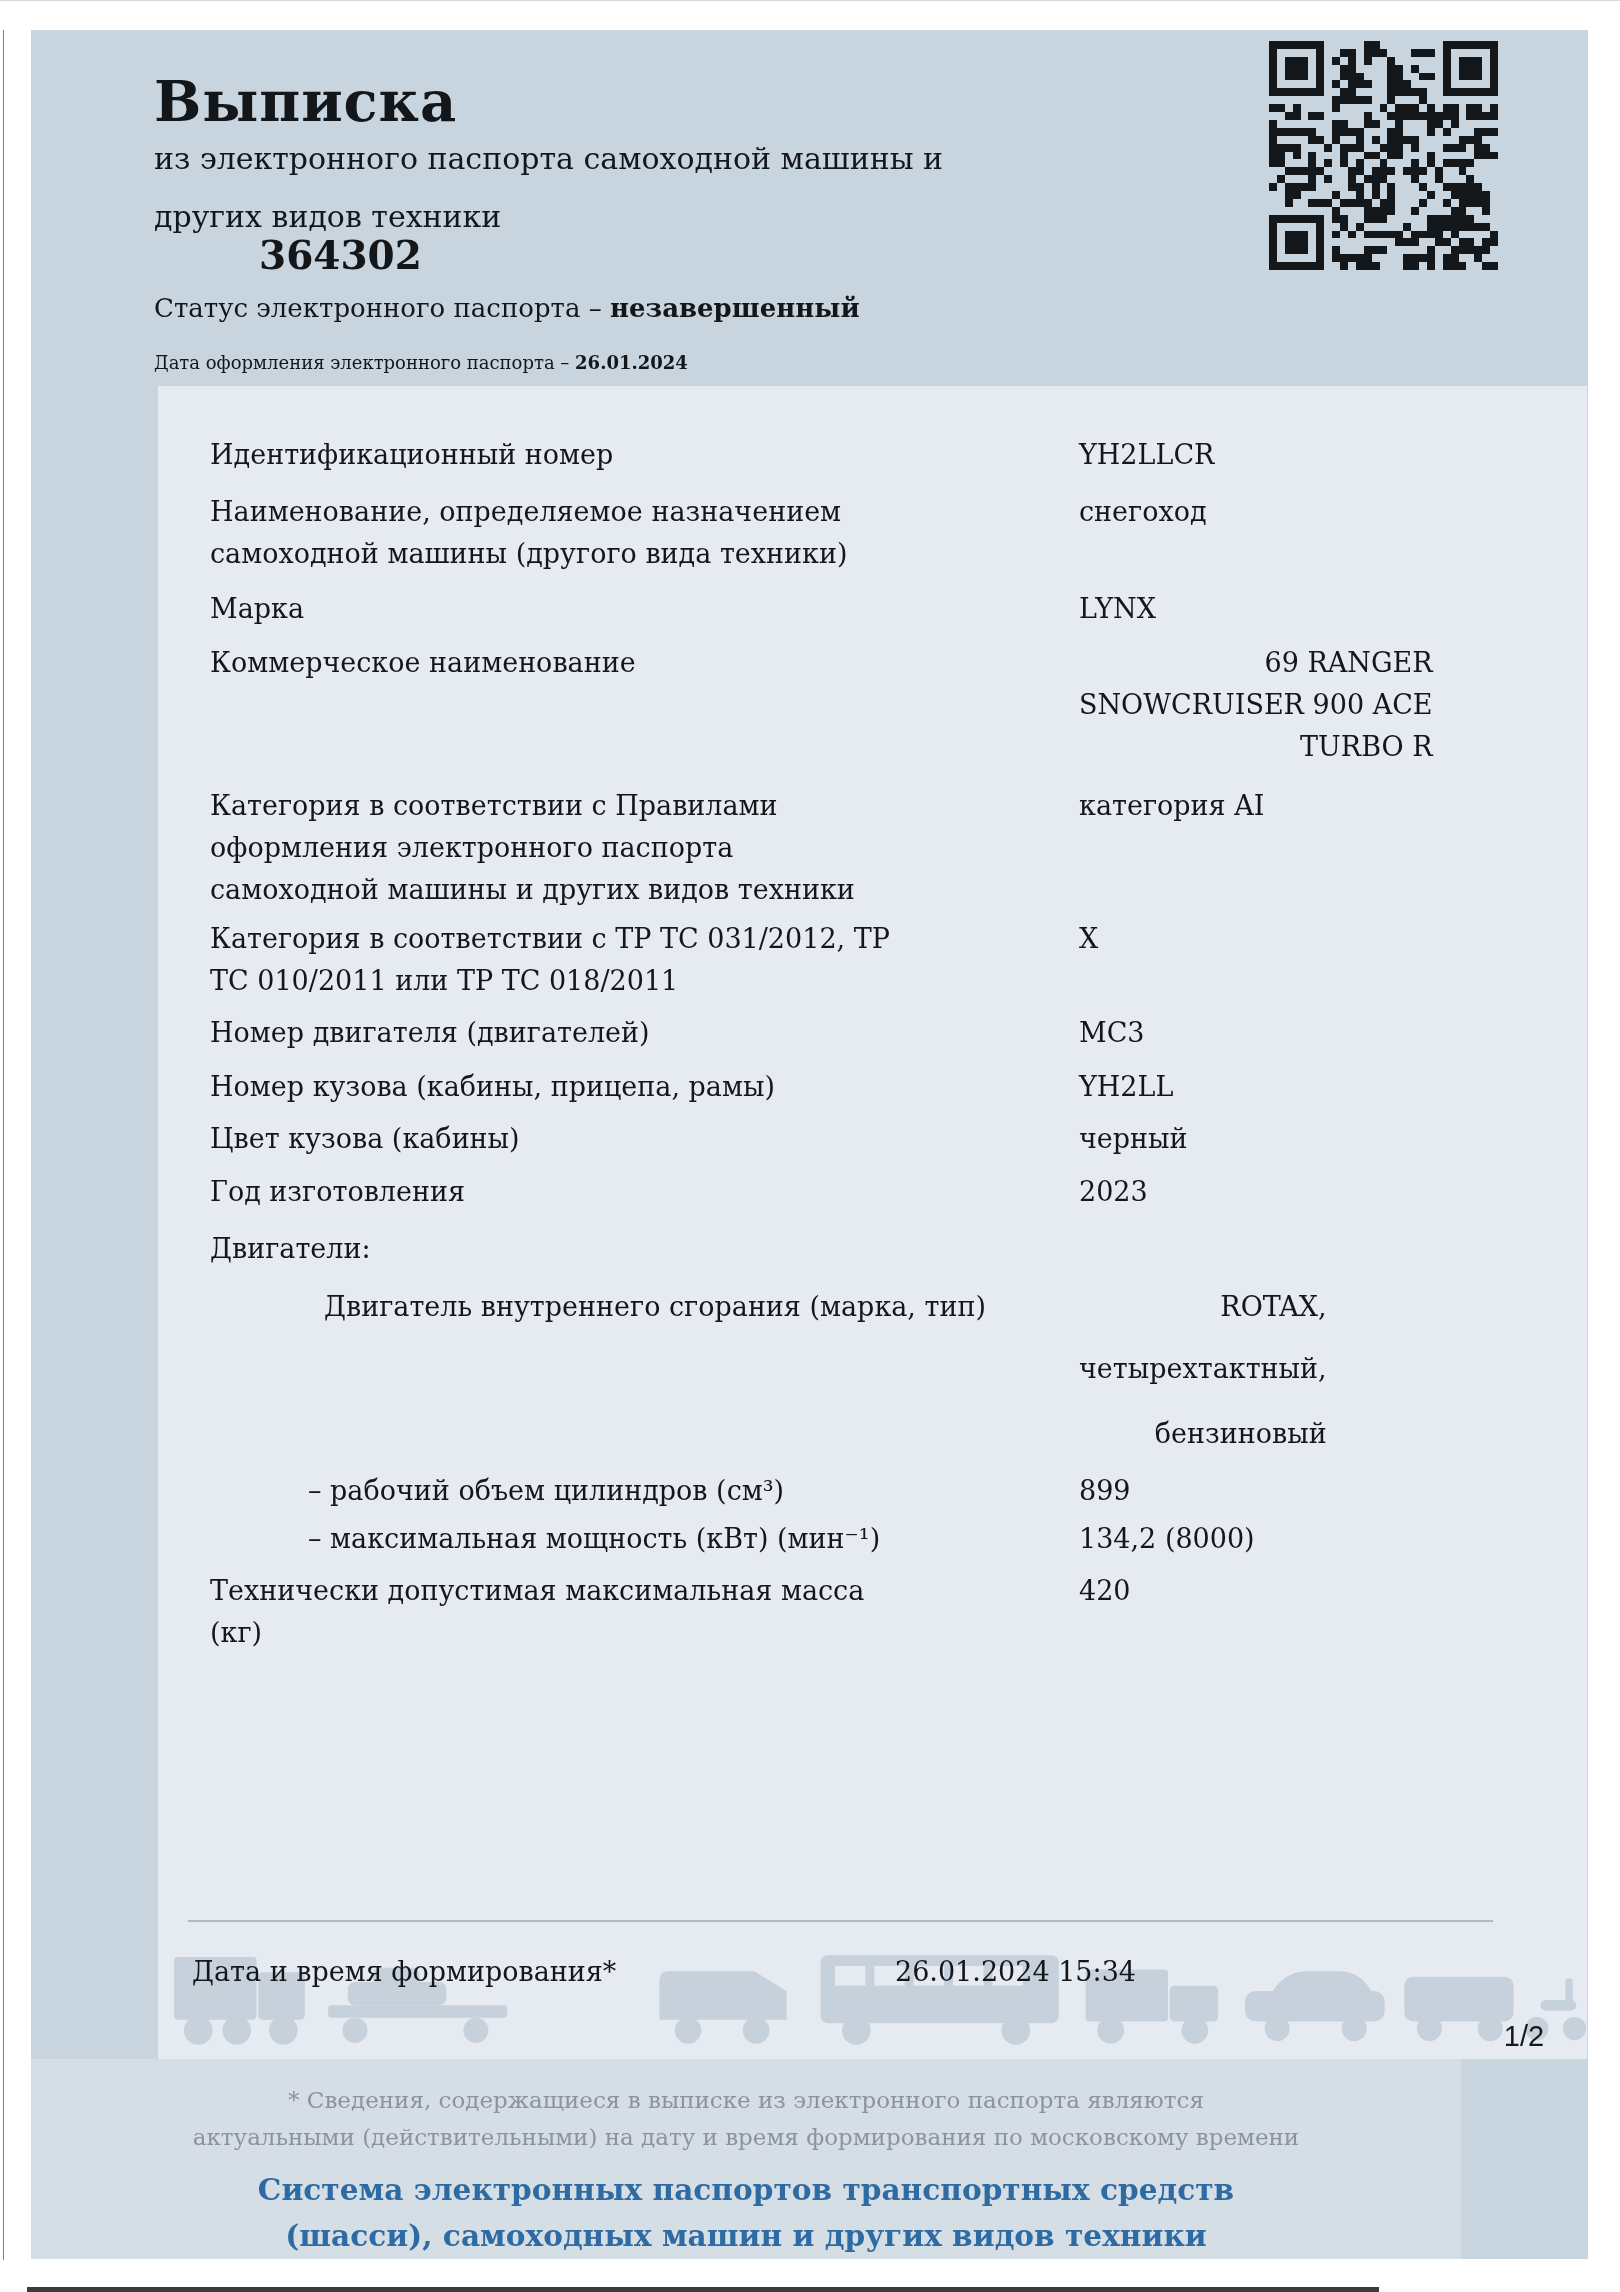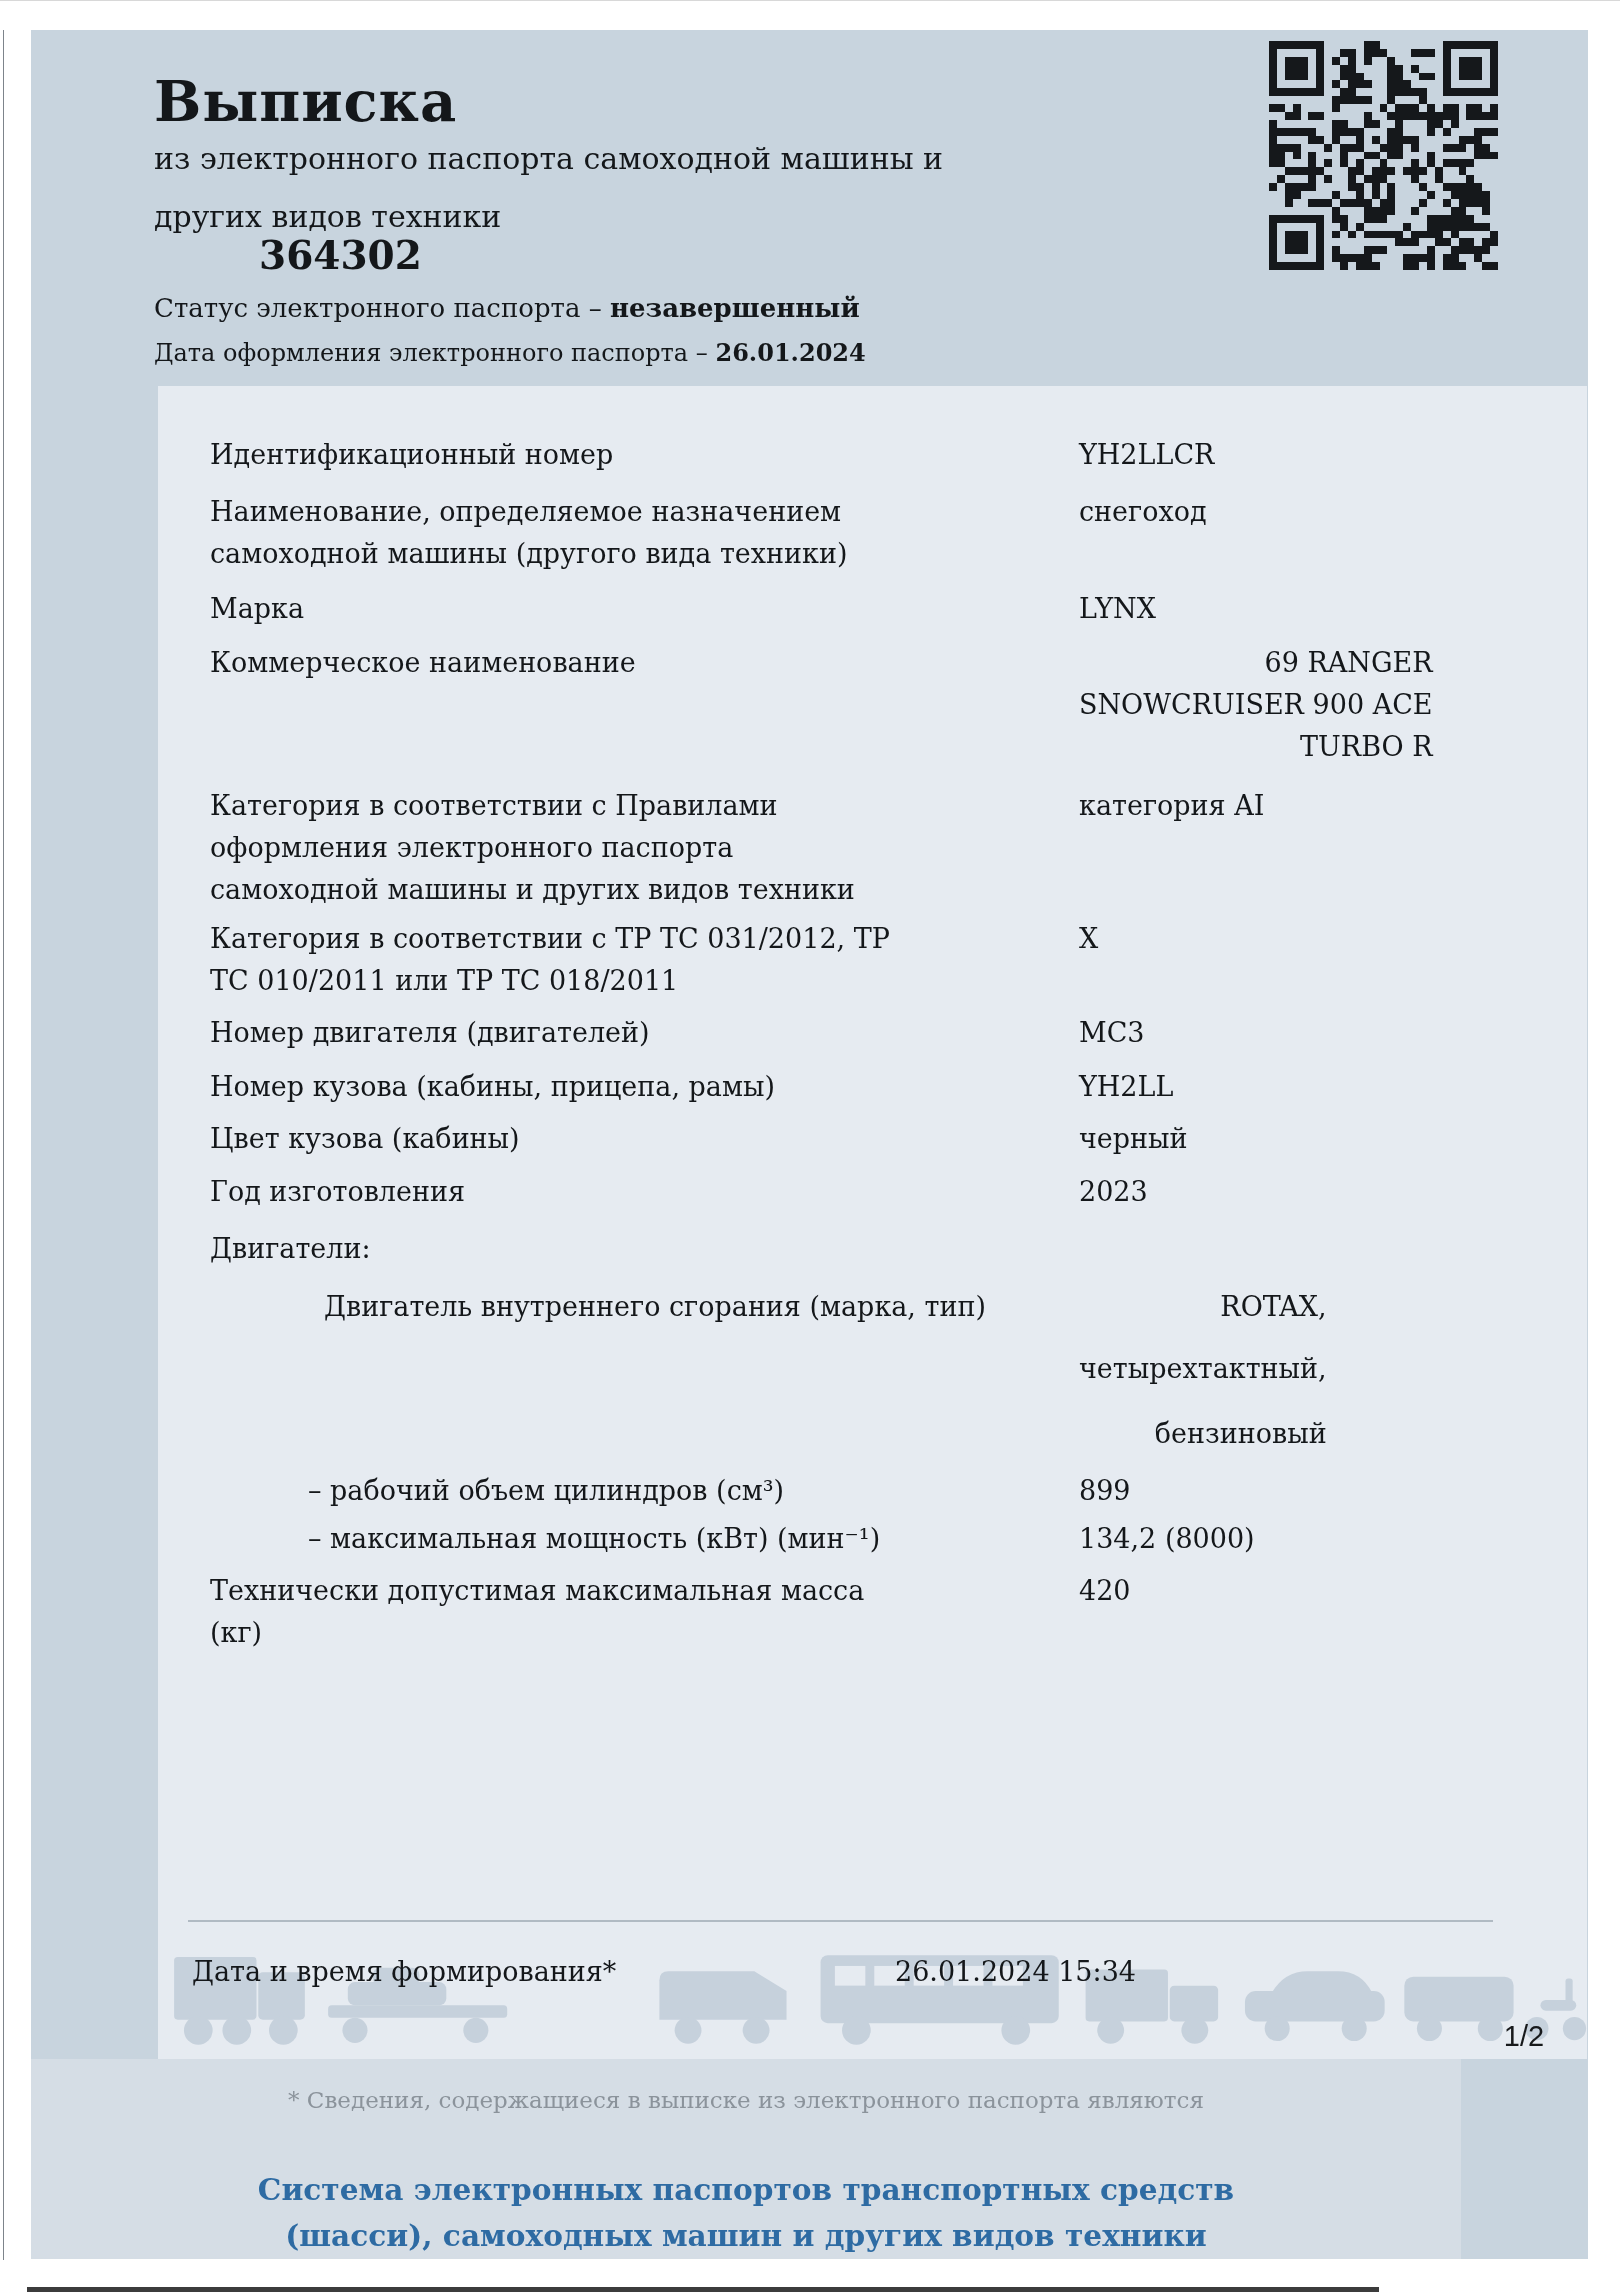--- a/index.html
+++ b/index.html
@@ -14,21 +14,21 @@
   .page{
     position:absolute;left:31px;top:30px;width:1557px;height:2229px;
     background:#c8d4de;
   }
   
   .doc-title{position:absolute;left:123px;top:38px;font-size:56px;font-weight:700;letter-spacing:0.9px;}
   .doc-sub1{position:absolute;left:123px;top:111px;font-size:30px;}
   .doc-sub2{position:absolute;left:123px;top:169px;font-size:30px;}
   .doc-number{position:absolute;left:228px;top:202px;font-size:39px;font-weight:700;}
   .status-line{position:absolute;left:123px;top:263px;font-size:26px;}
-  .date-line{position:absolute;left:123px;top:308px;font-size:24px;}
+  .date-line{position:absolute;left:123px;top:322px;font-size:18px;}
   .status-line b,.date-line b{font-weight:700;margin-top:16px;}
 
   .qr{position:absolute;left:1238px;top:10.7px;width:229px;height:229px;}
 
   .light-panel{
     position:absolute;left:127px;top:356px;width:1429px;height:1673px;
     background:#e6ebf1;
   }
   .vehicles{position:absolute;left:0;bottom:0;width:1429px;height:136px;}
 
@@ -585,20 +585,21 @@
           <div class="tline">(кг)</div>
         </div>
         <div class="tvalue">
           <div class="tline">420</div>
         </div>
       </div>
     </div>
 
   <div class="footer-band">
     <div class="note1">* Сведения, содержащиеся в выписке из электронного паспорта являются</div>
+    <div class="note2">актуальными (действительными) на дату и время формирования по московскому времени</div>
     <div class="sys1">Система электронных паспортов транспортных средств</div>
     <div class="sys2">(шасси), самоходных машин и других видов техники</div>
   </div>
 
   <div class="page-indicator-region">
     <div class="page-indicator">1/2</div>
   </div>
 
 </div>
 

